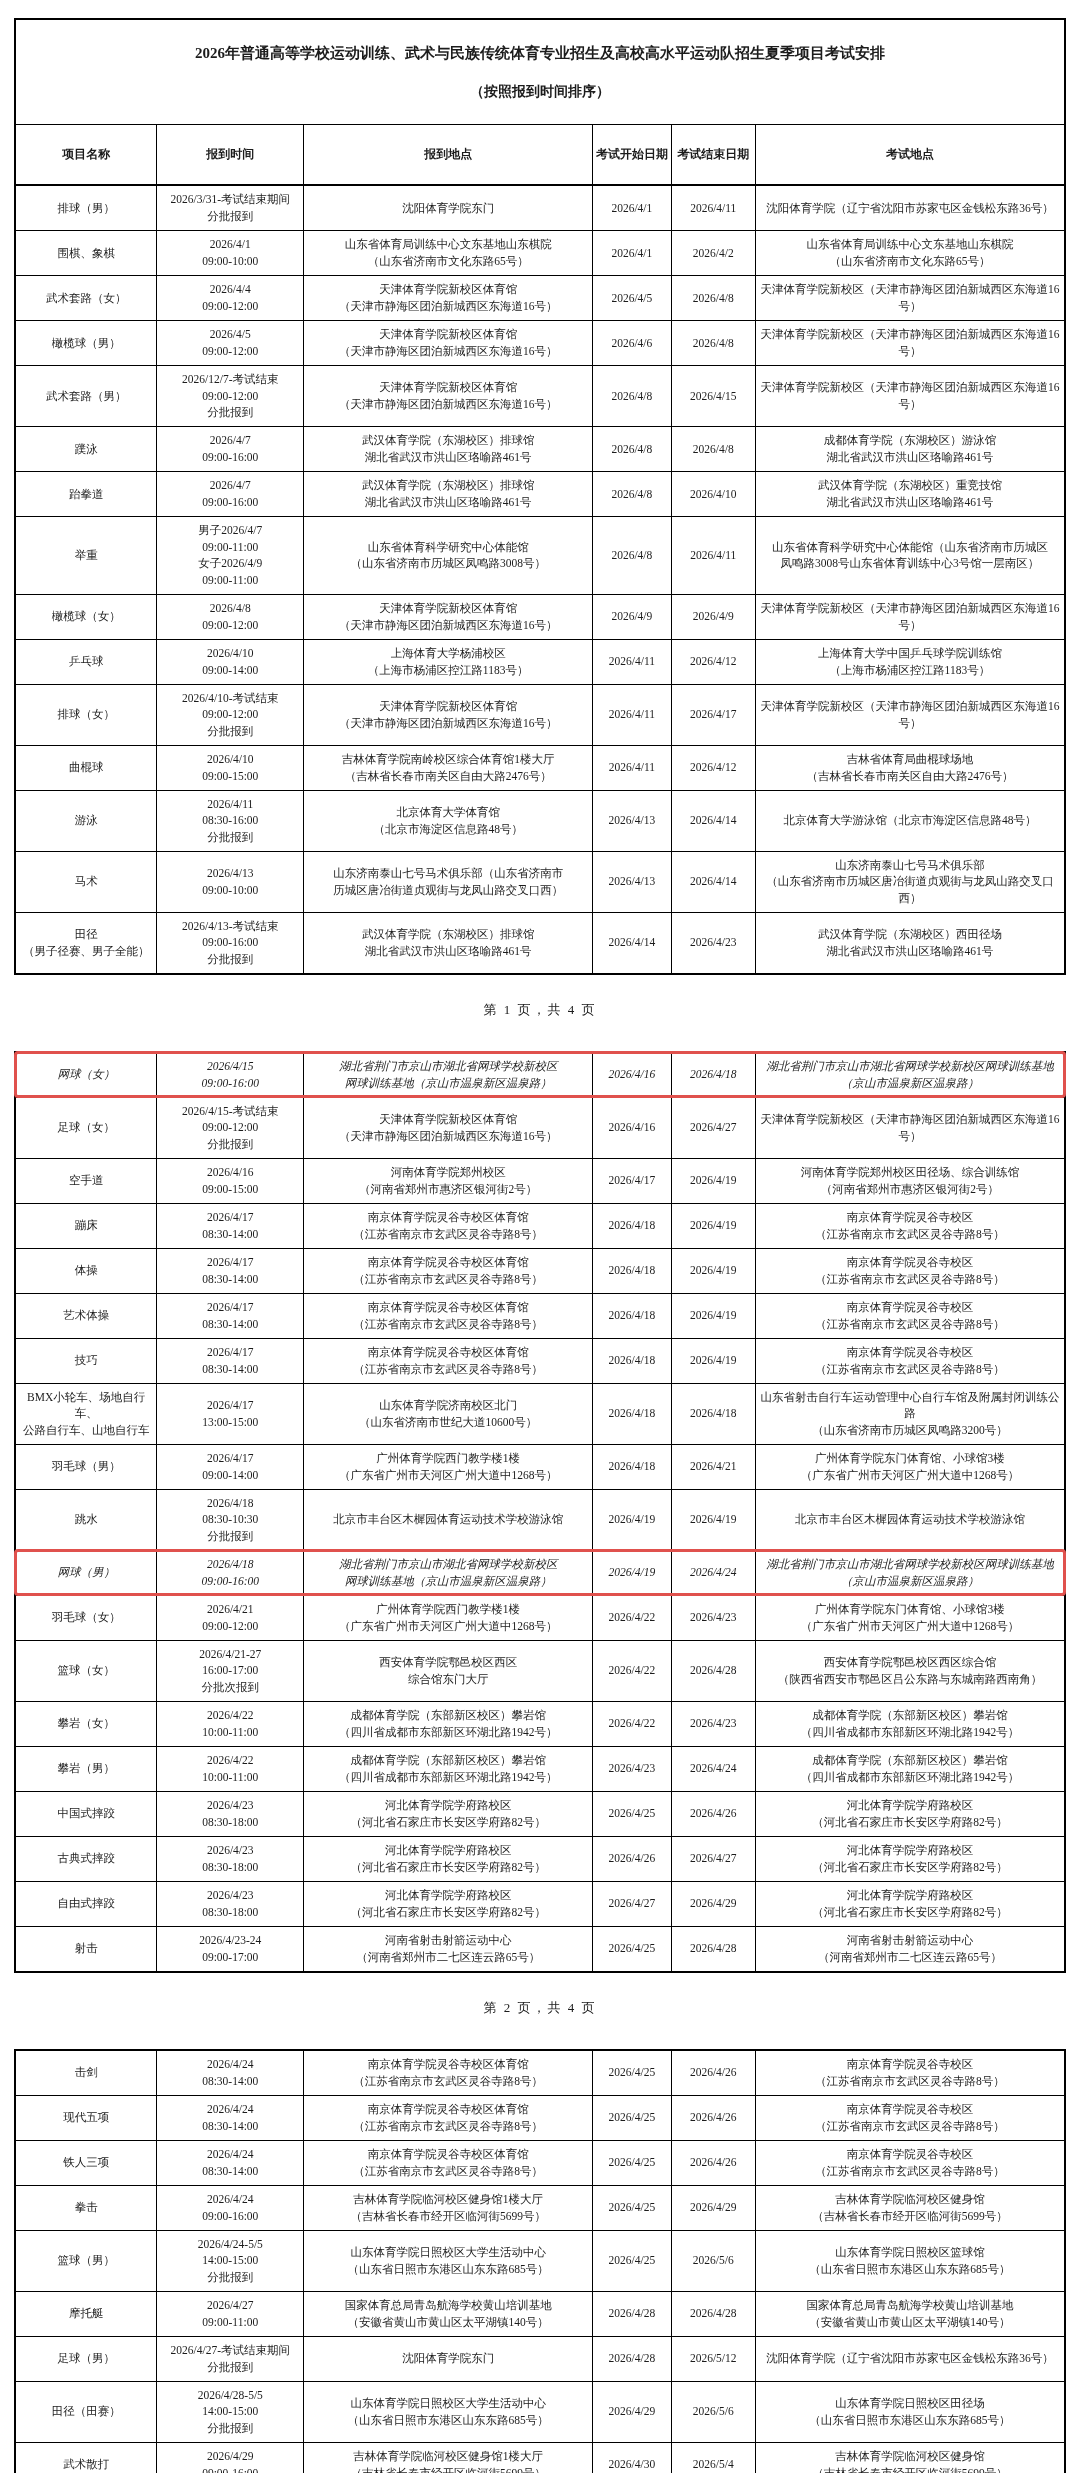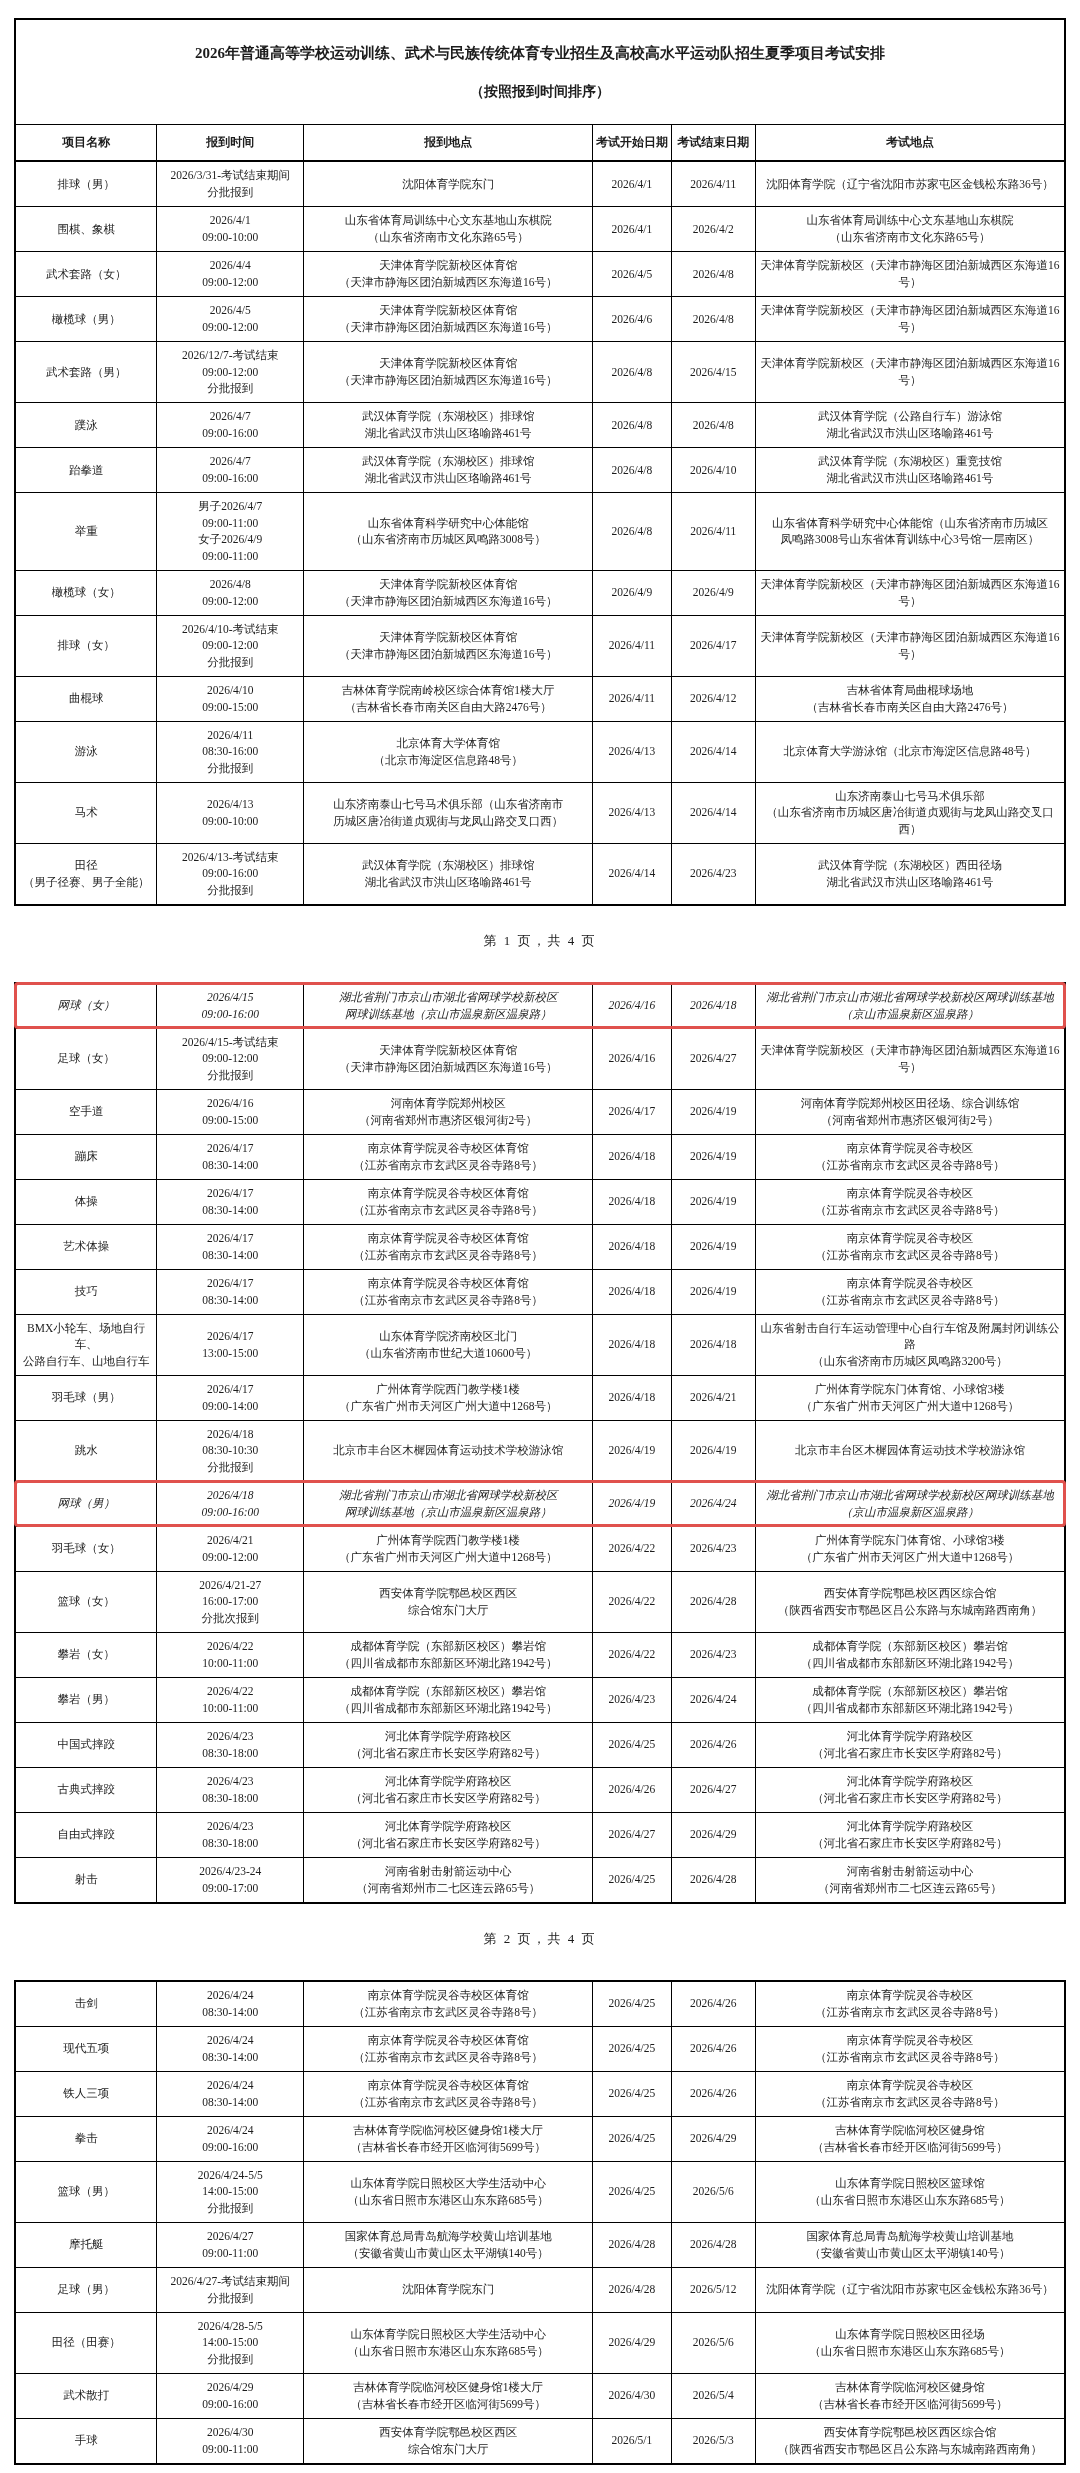--- a/index.html
+++ b/index.html
@@ -35,21 +35,21 @@
   th.title-cell {
     border-bottom: 2px solid #000;
     padding: 8px 4px;
     margin-top: 17px;
   }
   .title-line1 { font-size: 15px; font-weight: bold; line-height: 1.5; }
   .title-line2 { font-size: 14px; font-weight: bold; line-height: 1.5; }
   tr.head th {
     font-size: 12px;
     font-weight: bold;
-    padding: 9px 2px;
+    padding: 21px 2px;
     border-bottom: 2px solid #000;
   }
   tr.row td { height: 34px; }
   tr.hl {
     outline: 3px solid var(--hl, #e0514d);
     outline-offset: -2px;
     border-radius: 3px;
     font-style: italic;
   }
   .pagefoot {
@@ -142,21 +142,21 @@
           <td>天津体育学院新校区（天津市静海区团泊新城西区东海道16号）</td>
         </tr>
         <tr class="row">
           <td>蹼泳</td>
           <td>2026/4/7
 09:00-16:00</td>
           <td>武汉体育学院（东湖校区）排球馆
 湖北省武汉市洪山区珞喻路461号</td>
           <td>2026/4/8</td>
           <td>2026/4/8</td>
-          <td>武汉体育学院（公路自行车）游泳馆
+          <td>成都体育学院（东湖校区）游泳馆
 湖北省武汉市洪山区珞喻路461号</td>
         </tr>
         <tr class="row">
           <td>跆拳道</td>
           <td>2026/4/7
 09:00-16:00</td>
           <td>武汉体育学院（东湖校区）排球馆
 湖北省武汉市洪山区珞喻路461号</td>
           <td>2026/4/8</td>
           <td>2026/4/10</td>
@@ -178,20 +178,31 @@
         </tr>
         <tr class="row">
           <td>橄榄球（女）</td>
           <td>2026/4/8
 09:00-12:00</td>
           <td>天津体育学院新校区体育馆
 （天津市静海区团泊新城西区东海道16号）</td>
           <td>2026/4/9</td>
           <td>2026/4/9</td>
           <td>天津体育学院新校区（天津市静海区团泊新城西区东海道16号）</td>
+        </tr>
+        <tr class="row">
+          <td>乒乓球</td>
+          <td>2026/4/10
+09:00-14:00</td>
+          <td>上海体育大学杨浦校区
+（上海市杨浦区控江路1183号）</td>
+          <td>2026/4/11</td>
+          <td>2026/4/12</td>
+          <td>上海体育大学中国乒乓球学院训练馆
+（上海市杨浦区控江路1183号）</td>
         </tr>
         <tr class="row">
           <td>排球（女）</td>
           <td>2026/4/10-考试结束
 09:00-12:00
 分批报到</td>
           <td>天津体育学院新校区体育馆
 （天津市静海区团泊新城西区东海道16号）</td>
           <td>2026/4/11</td>
           <td>2026/4/17</td>

